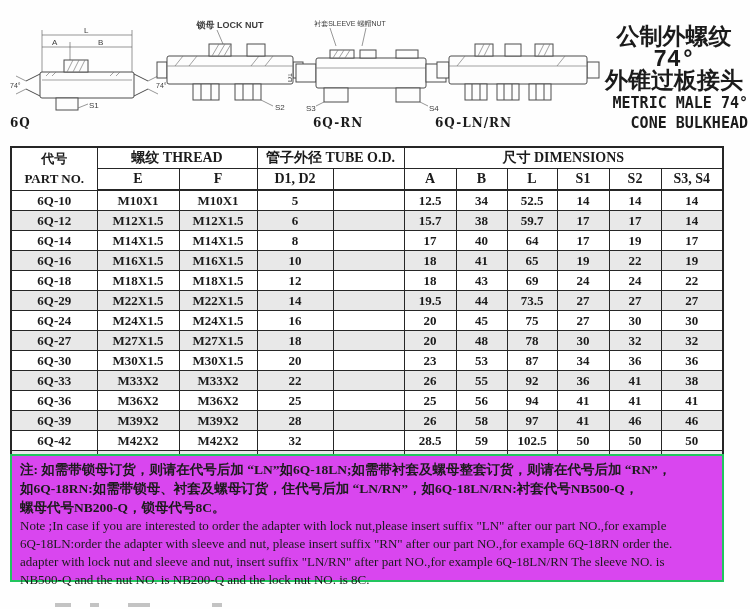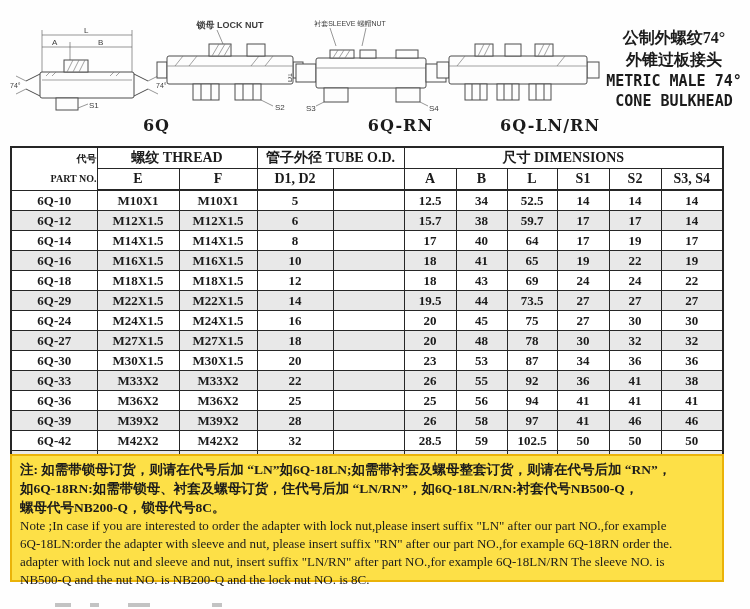--- a/index.html
+++ b/index.html
@@ -6,57 +6,57 @@
   body{
     width:750px;height:609px;position:relative;background:#ffffff;
     font-family:"Liberation Serif", serif;color:#1b1b1b;overflow:hidden;
   }
   .page{position:absolute;inset:0;background:#fefefe;}
 
   
   .drawing{position:absolute;}
   .drawing svg{display:block;}
   .caption{
-    text-align:right;font-weight:bold;font-size:16px;
+    text-align:left;font-weight:bold;font-size:12px;
     font-family:"DejaVu Serif", serif;letter-spacing:1px;margin-top:2px;
   }
   svg text{font-family:"Liberation Sans", sans-serif;fill:#3d3d3d;}
   .sketch-line{stroke:#4d4d4d;stroke-width:1;fill:none;}
   .sketch-fill{stroke:#4d4d4d;stroke-width:1;fill:#fdfdfd;}
   .hatch{stroke:#7a7a7a;stroke-width:0.7;}
   .dim{stroke:#6a6a6a;stroke-width:0.7;}
 
   
   .title-block{
     position:absolute;top:27px;right:2px;width:148px;text-align:center;
     font-weight:bold;
   }
-  .t-cn{font-size:16px;line-height:22px;font-family:Liberation Serif, serif;}
-  .t-en{font-size:15px;line-height:20px;font-family:"DejaVu Sans Mono",monospace;}
+  .t-cn{font-size:23px;line-height:22px;font-family:Liberation Mono, monospace;}
+  .t-en{font-size:15px;line-height:20px;font-family:"DejaVu Sans Mono",monospace;text-align:right;}
 
   
   table.spec{
     position:absolute;left:10px;top:146px;width:712px;
     border-collapse:collapse;table-layout:fixed;
     border:2px solid #262626;background:#fff;
   }
   table.spec th, table.spec td{
     border:1px solid #262626;text-align:center;vertical-align:middle;
     padding:0;font-weight:bold;white-space:nowrap;overflow:hidden;
   }
   table.spec thead th{font-size:14px;height:20px;line-height:20px;}
   table.spec thead tr.h2 th{border-bottom:2px solid #262626;}
   table.spec td{font-size:13px;height:19px;line-height:19px;}
-  .twoLine div{line-height:20px;font-size:10px;text-align:right;}
+  .twoLine div{line-height:20px;font-size:13px;}
   tr.shaded td{background:#e8e8e8;}
 
   
   .notes{
     position:absolute;left:10px;top:454px;width:696px;height:114px;
-    border:2px solid #eab308;background:#fde047;padding:4px 6px 6px 8px;
+    border:2px solid #22c55e;background:#d946ef;padding:4px 6px 6px 8px;
   }
   .note-cn div{font-size:13.5px;line-height:19px;font-weight:bold;}
   .note-en div{font-size:13px;line-height:18px;}
 
   
   .bmark{position:absolute;background:#c3c3c3;height:4px;top:603px;}
 </style>
 </head>
 <body>
 

